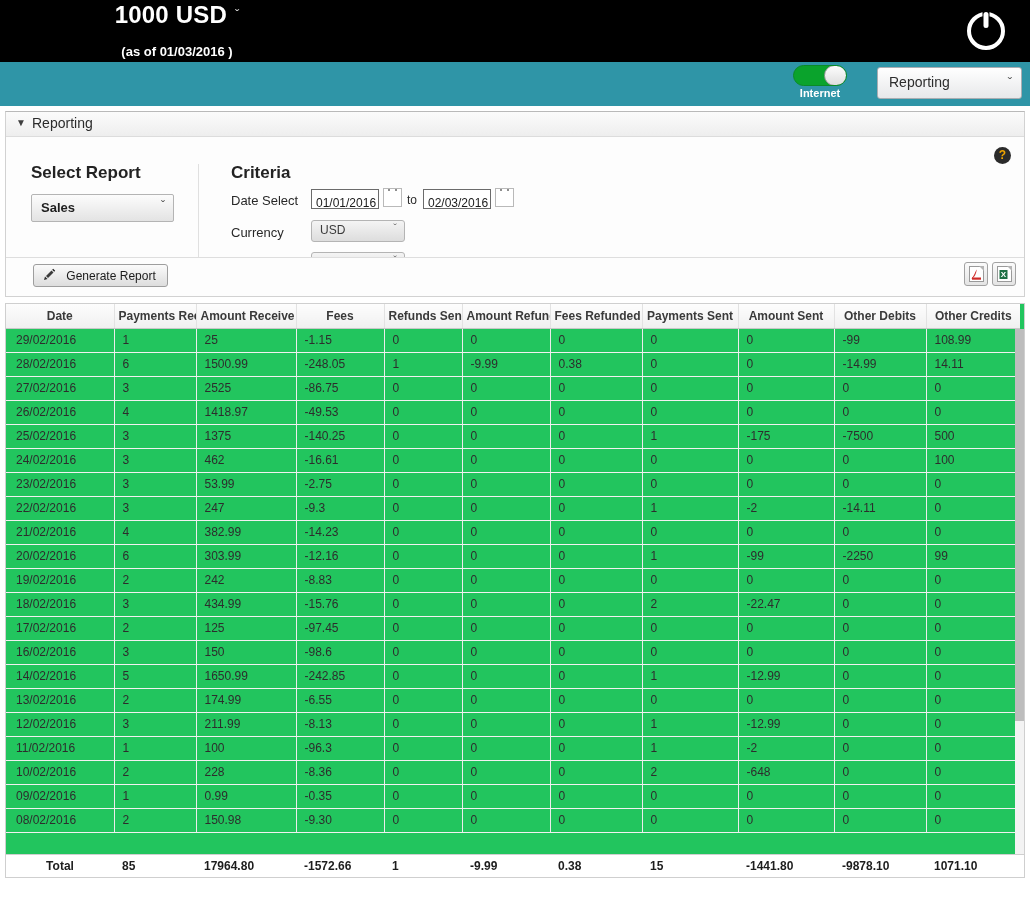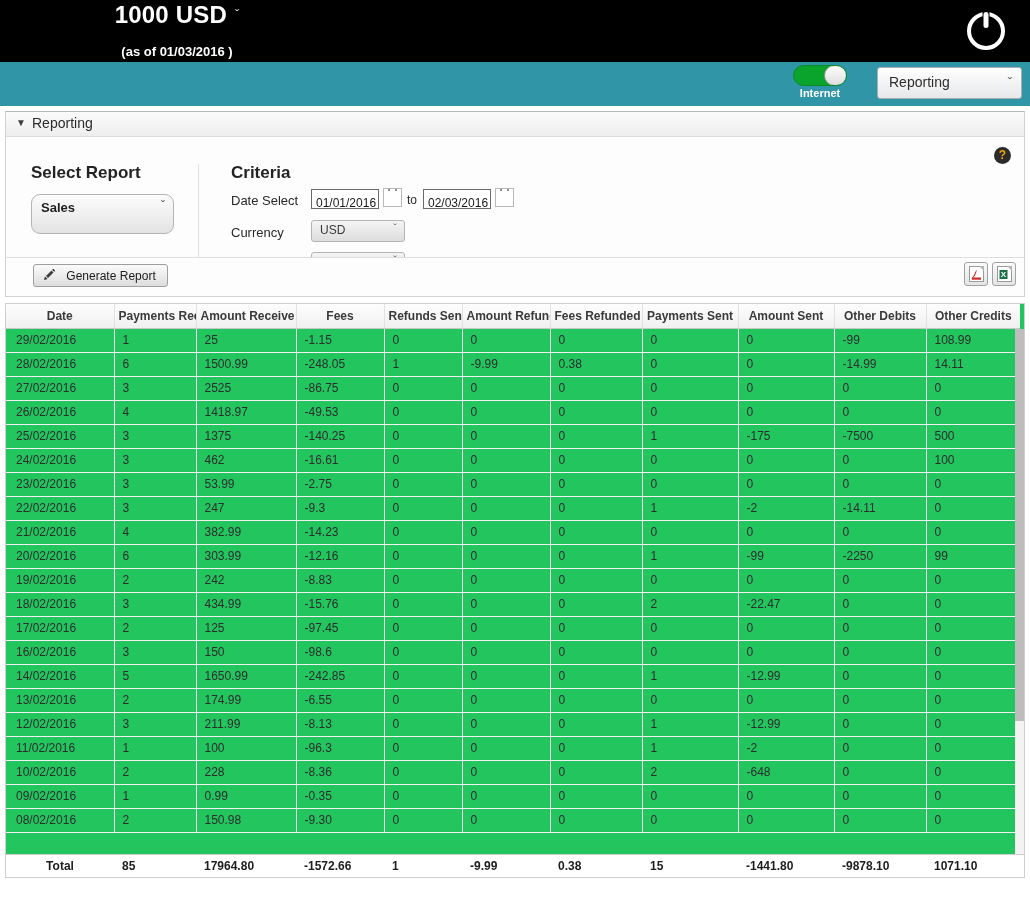--- a/index.html
+++ b/index.html
@@ -190,24 +190,24 @@
     left: 192px;
     top: 27px;
     width: 1px;
     height: 93px;
     background: #e0e0e0;
   }
   .big-select {
     position: relative;
     margin-top: 11px;
     width: 143px;
-    height: 40px;
+    height: 28px;
     background: linear-gradient(#fcfcfc, #e3e3e3);
     border: 1px solid #b4b4b4;
-    border-radius: 9px;
+    border-radius: 2px;
     box-sizing: border-box;
   }
   .big-select-text {
     position: absolute;
     left: 9px;
     top: 5px;
     font-size: 13px;
     font-weight: bold;
     color: #1f1f1f;
   }

